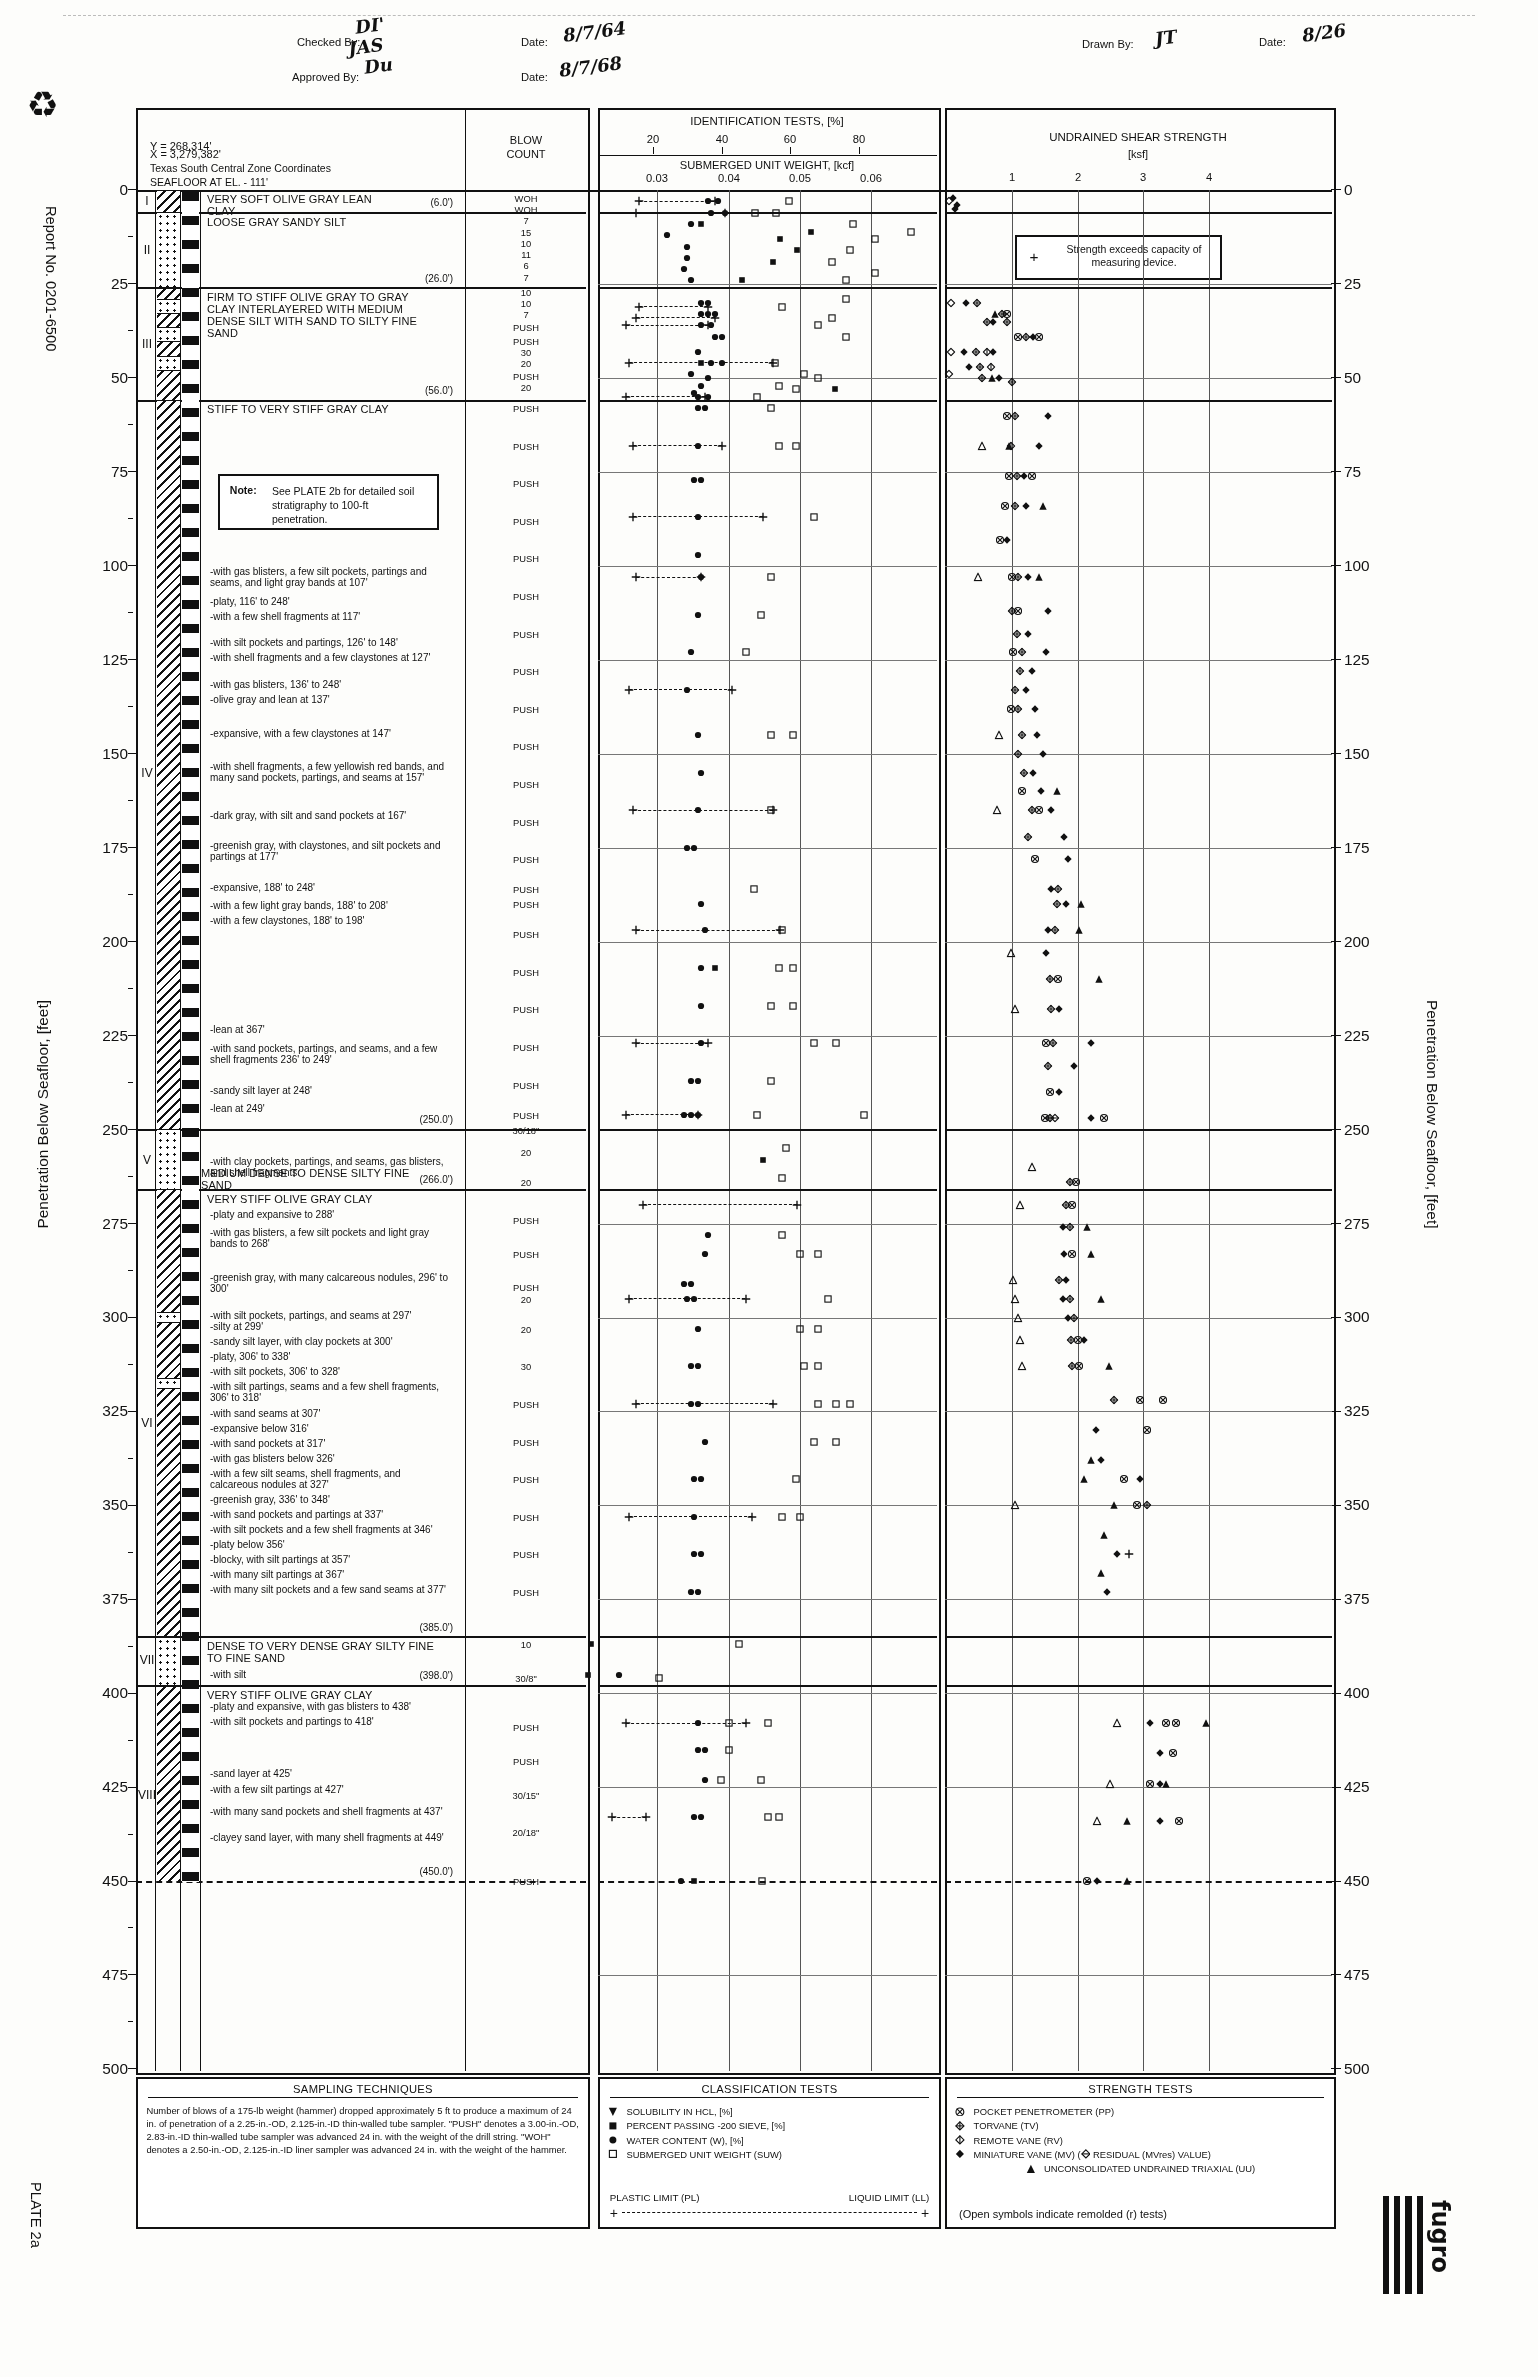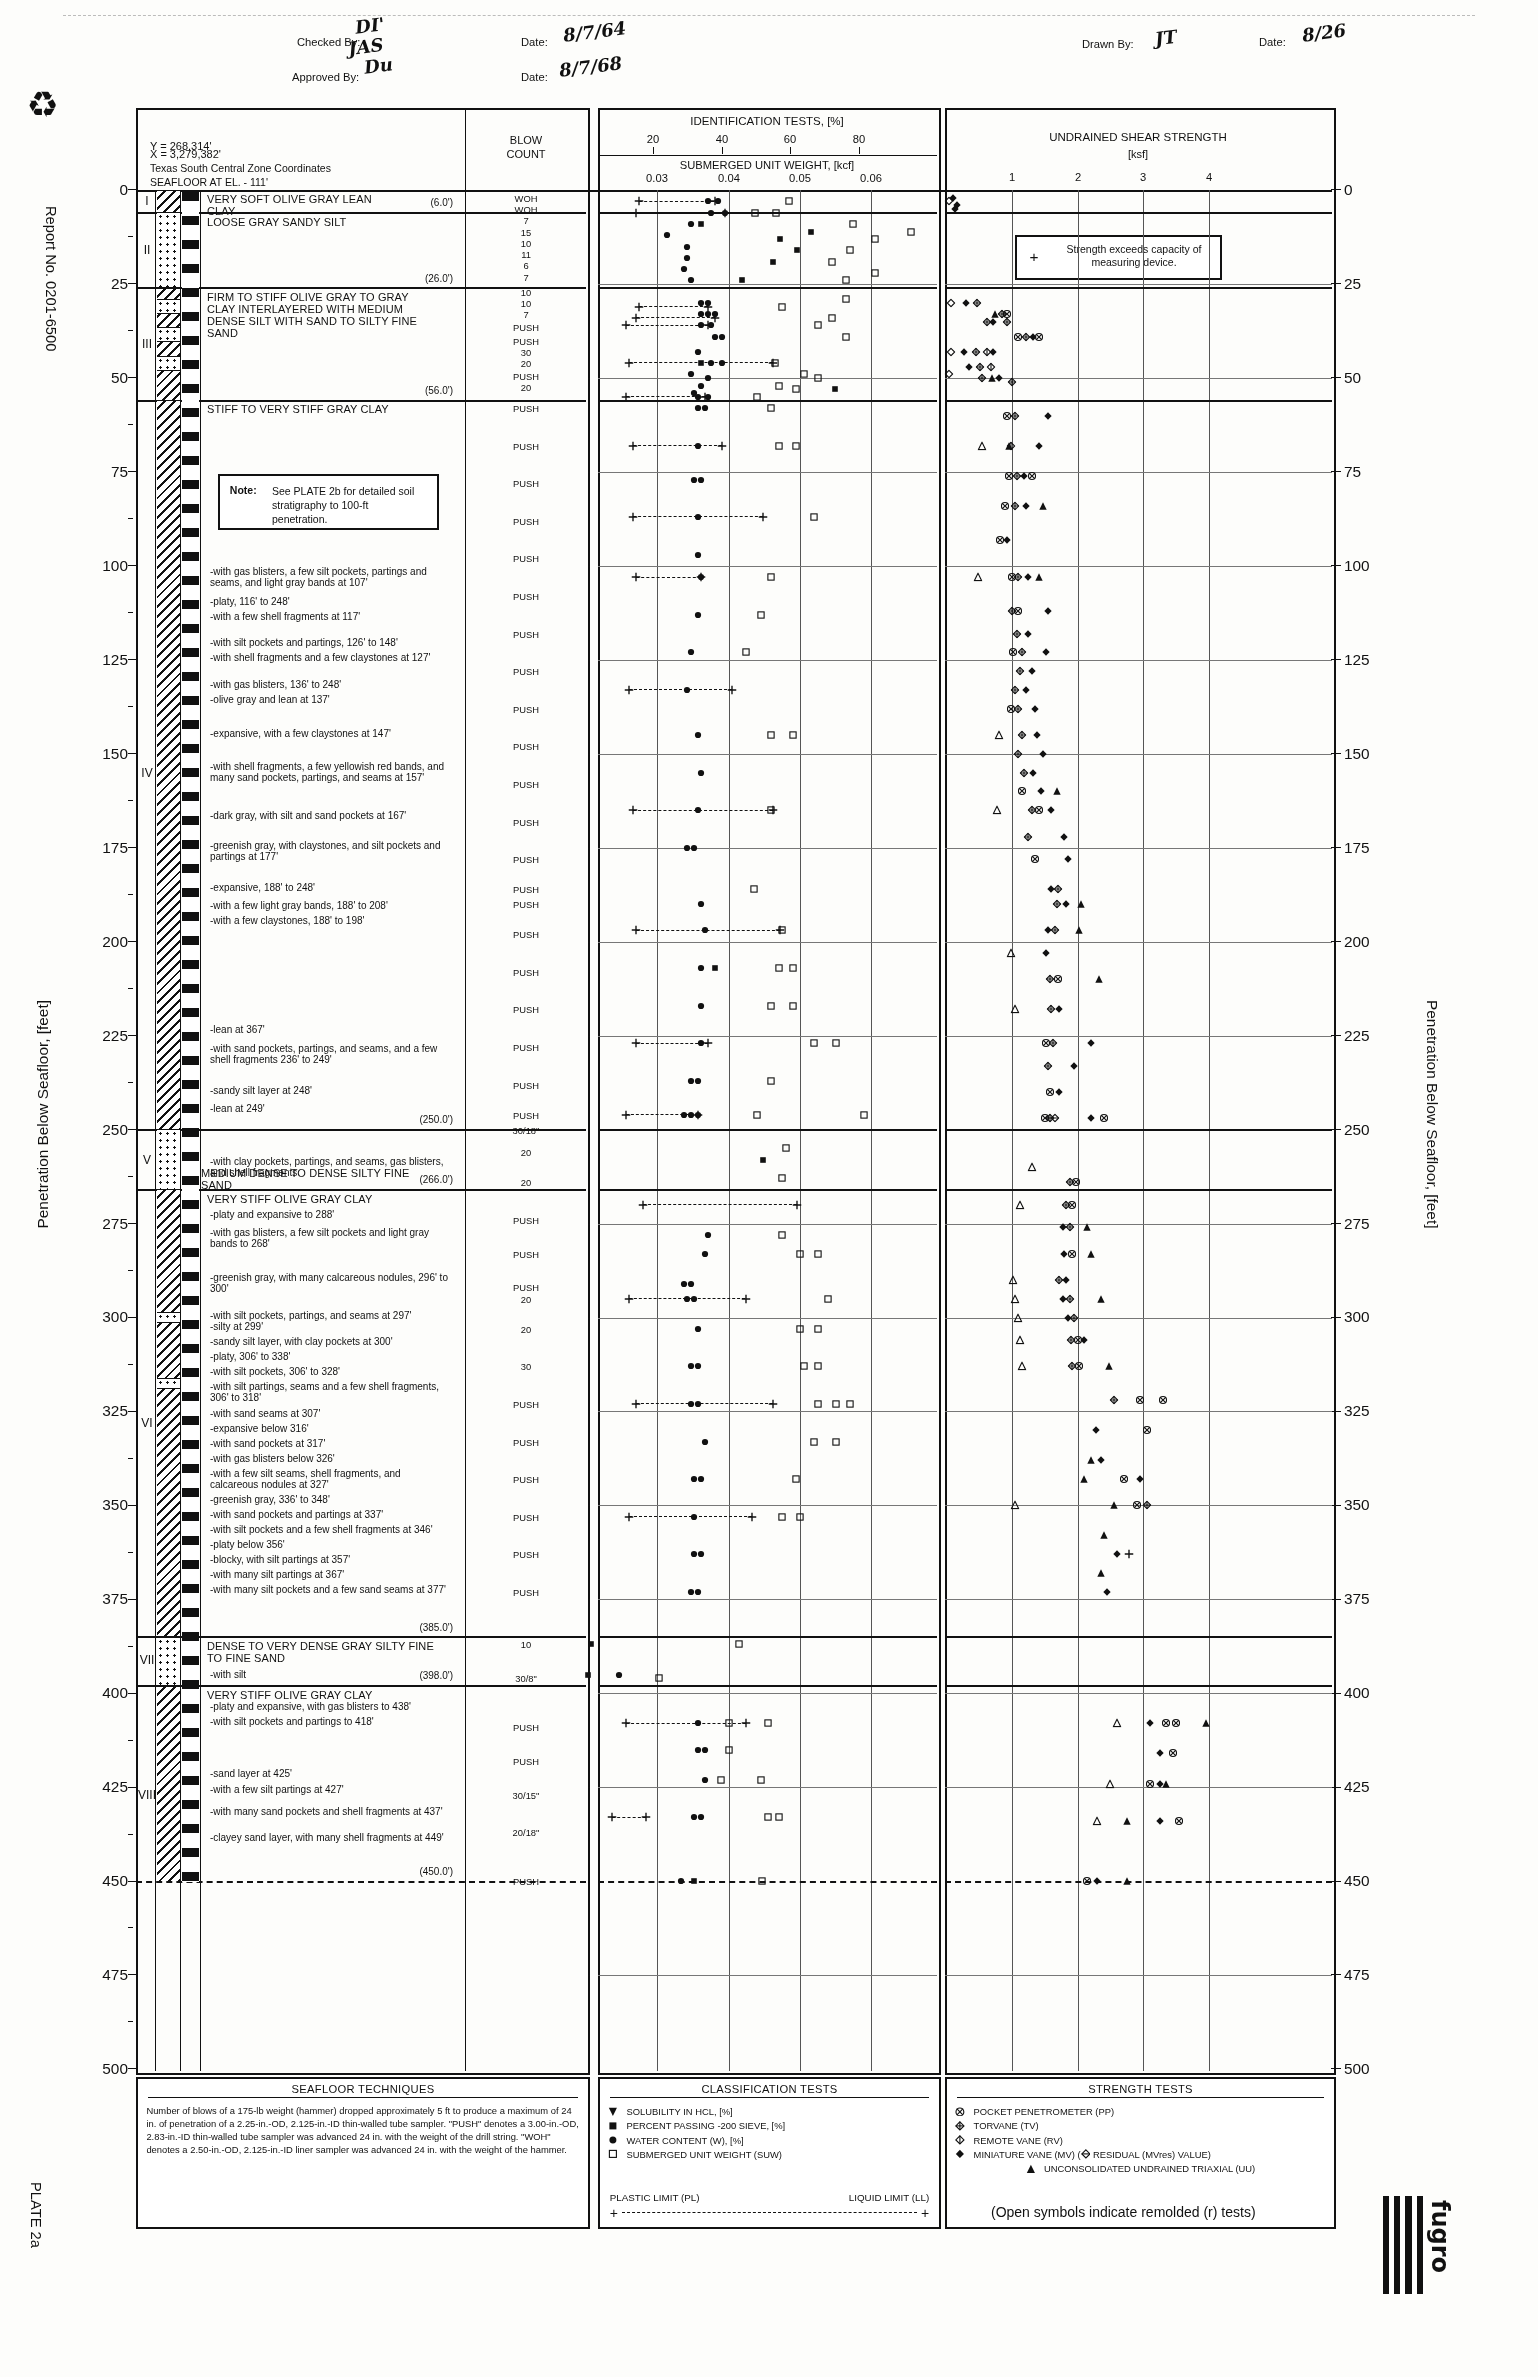--- a/index.html
+++ b/index.html
@@ -83,21 +83,21 @@
     <span style="position:absolute;left:12.6px;top:11.2px;font-size:15.4px;">+</span>
     <span style="position:absolute;left:42px;top:5.6px;width:150px;white-space:normal;text-align:center;line-height:13.3px;">Strength exceeds capacity of measuring device.</span>
   </div>
 
   <div class="notebox" style="left:218px;top:474px;width:217px;height:52px;">
     <span style="position:absolute;left:9.8px;top:8.4px;font-weight:bold;">Note:</span>
     <span style="position:absolute;left:52px;top:8.4px;width:154px;white-space:normal;line-height:14px;">See PLATE 2b for detailed soil stratigraphy to 100-ft penetration.</span>
   </div>
 
   <div class="legend" style="left:136px;top:2077px;width:450px;height:148px;">
-    <div class="legtitle">SEAFLOOR TECHNIQUES</div>
+    <div class="legtitle">SAMPLING TECHNIQUES</div>
     <div class="legbody" style="line-height:13px;">Number of blows of a 175-lb weight (hammer) dropped approximately 5 ft to produce a maximum of 24 in. of penetration of a 2.25-in.-OD, 2.125-in.-ID thin-walled tube sampler.  "PUSH" denotes a 3.00-in.-OD, 2.83-in.-ID thin-walled tube sampler was advanced 24 in. with the weight of the drill string. "WOH" denotes a 2.50-in.-OD, 2.125-in.-ID liner sampler was advanced 24 in. with the weight of the hammer.</div>
   </div>
   <div class="legend" style="left:598px;top:2077px;width:339px;height:148px;">
     <div class="legtitle">CLASSIFICATION TESTS</div>
     <div class="legbody" id="classItems">
         <div style="margin: 2.1px 0px; display: block; align-items: center; gap: 0px;"><span style="display:inline-block;vertical-align:-1.4px;margin-right:8.4px;"><svg width="9.8" height="9.8" viewBox="0 0 14 14">
               <path d="M1.2 1.2 L12.8 1.2 L7 12.8 Z" fill="#111"></path>
             </svg></span>SOLUBILITY IN HCL, [%]</div>
         <div style="margin: 2.1px 0px; display: block; align-items: center; gap: 0px;"><span style="display:inline-block;vertical-align:-1.4px;margin-right:8.4px;"><svg width="9.8" height="9.8" viewBox="0 0 14 14">
               <rect x="2" y="2" width="10" height="10" fill="#111"></rect>
@@ -139,21 +139,21 @@
         <div style="margin: 2.1px 0px; display: block; align-items: center; gap: 0px;"><span style="display:inline-block;vertical-align:-1.4px;margin-right:8.4px;"><svg width="9.8" height="9.8" viewBox="0 0 14 14">
               <path d="M7 1.2 L12.8 7 L7 12.8 L1.2 7 Z" fill="#111"></path>
             </svg></span>MINIATURE VANE (MV)  (<span style="display:inline-block;vertical-align:-1.4px;"><svg width="9.8" height="9.8" viewBox="0 0 14 14">
               <path d="M7 1.2 L12.8 7 L7 12.8 L1.2 7 Z" stroke="#111" stroke-width="1.6" fill="none"></path>
               <line x1="1.2" y1="7" x2="12.8" y2="7" stroke="#111" stroke-width="1.6" fill="none"></line>
             </svg></span> RESIDUAL (MVres) VALUE)</div>
         <div style="margin: 2.1px 0px; display: block; align-items: center; gap: 0px; text-align: center;"><span style="display:inline-block;vertical-align:-1.4px;margin-right:8.4px;"><svg width="9.8" height="9.8" viewBox="0 0 14 14">
               <path d="M7 1.2 L12.8 12.8 L1.2 12.8 Z" fill="#111"></path>
             </svg></span>UNCONSOLIDATED UNDRAINED TRIAXIAL (UU)</div>
       </div>
-    <div class="lbl" style="left:44px;bottom:7px;font-size:14px;">(Open symbols indicate remolded (r) tests)</div>
+    <div class="lbl" style="left:12px;bottom:7px;font-size:11px;">(Open symbols indicate remolded (r) tests)</div>
   </div>
 
 
   <div class="abs" style="left:1383px;top:2196px;width:76px;height:98px;">
     <div style="position:absolute;left:0;top:0;width:43px;height:98px;background:repeating-linear-gradient(90deg,#111 0 6.3px,#fff 6.3px 11.2px);"></div>
     <div class="vtext-down" style="position:absolute;left:43px;top:4.2px;font-size:24px;font-weight:bold;font-family:'DejaVu Sans',sans-serif;">fugro</div>
   </div>
 
   <div id="dyn">
       <div class="lbl depthlbl" style="left: 128px; top: 181px; transform: translateX(-100%);">0</div>

